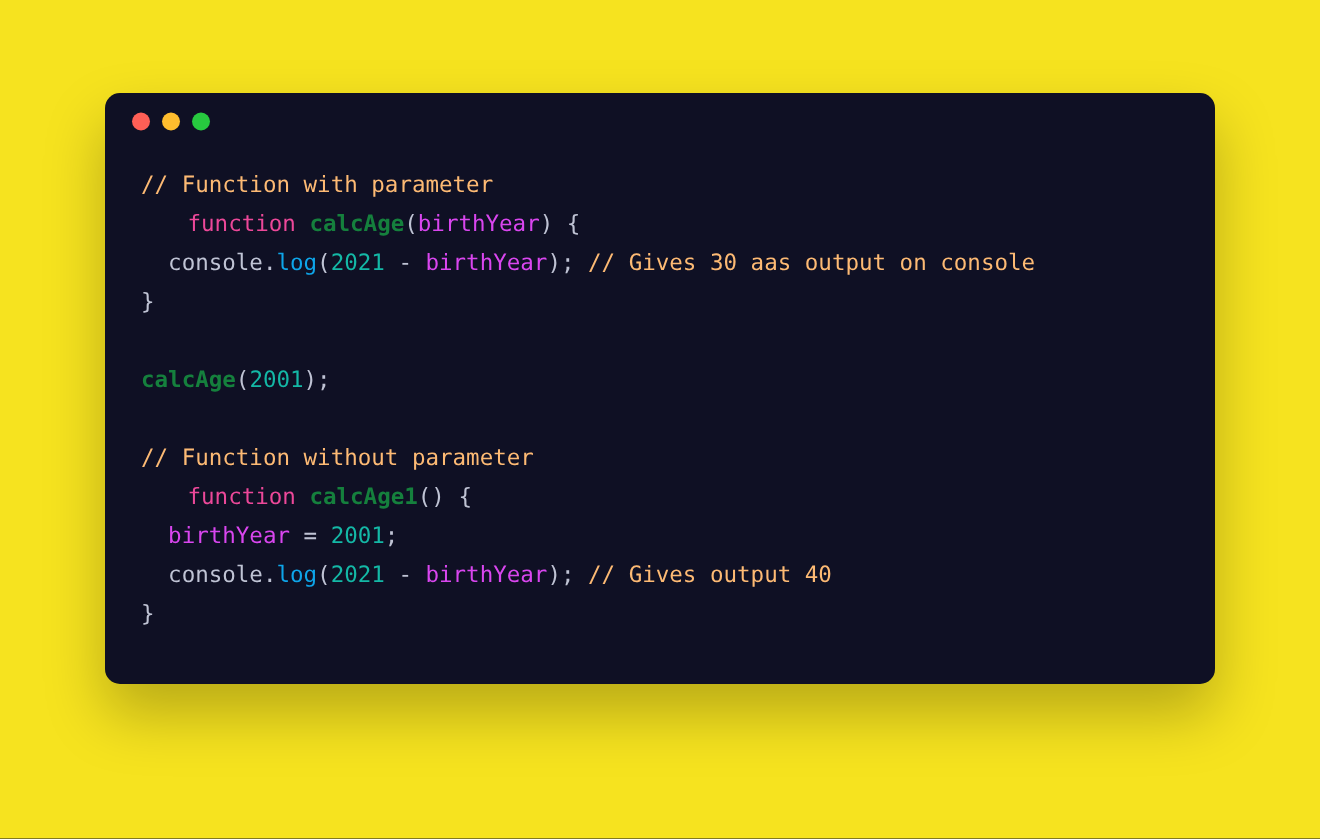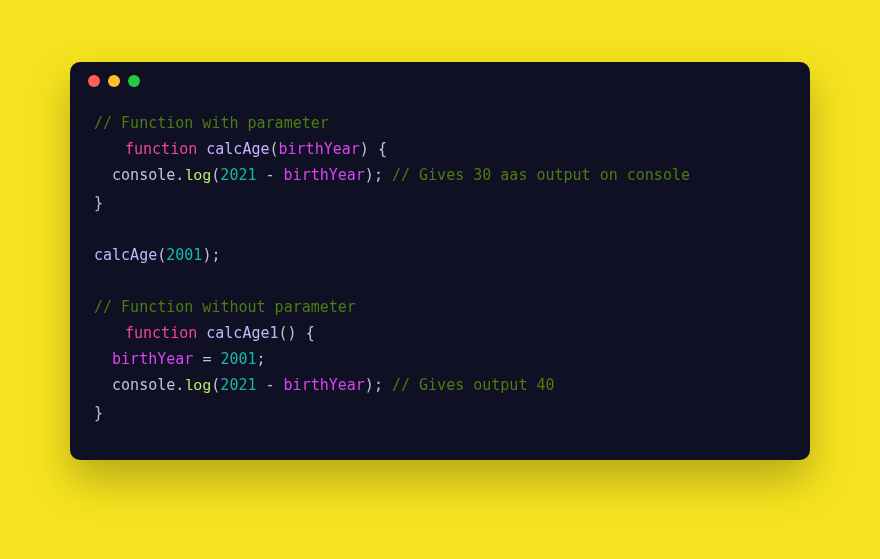--- a/index.html
+++ b/index.html
@@ -32,27 +32,27 @@
     height: 12px;
     border-radius: 50%;
   }
   .code {
     padding: 10px 24px 34px 24px;
     font-size: 15px;
     line-height: 26px;
     white-space: pre;
     color: #bfc3d4;
   }
-  .tok-comment { color: #4d7c0f; }
+  .tok-comment { color: #fdba74; }
   .tok-keyword { color: #ec4899; margin-left: 31px; }
-  .tok-func    { color: #c4b5fd; }
+  .tok-func    { color: #15803d; font-weight: bold; }
   .tok-param   { color: #d946ef; }
   .tok-punct   { color: #bfc3d4; }
   .tok-ident   { color: #bfc3d4; text-align: center; }
-  .tok-method  { color: #bef264; font-family: Liberation Mono, monospace; }
+  .tok-method  { color: #0ea5e9; }
   .tok-num     { color: #14b8a6; }
   .tok-op      { color: #bfc3d4; }
 </style>
 </head>
 <body>
 
 <div class="window">
   <div class="titlebar">
     <div class="dot" style="background:#ff5f56"></div>
     <div class="dot" style="background:#ffbd2e"></div>

